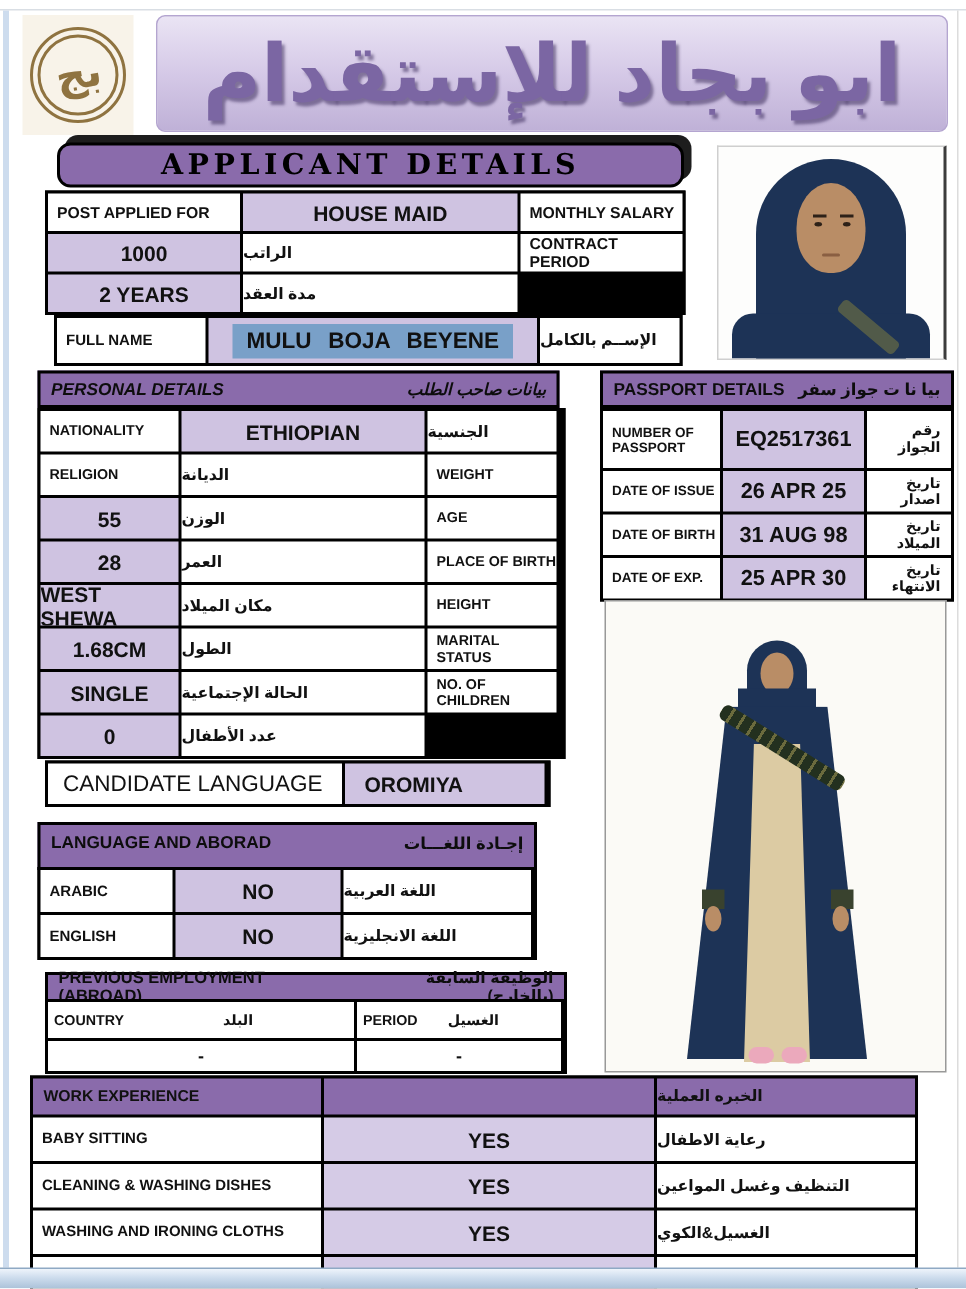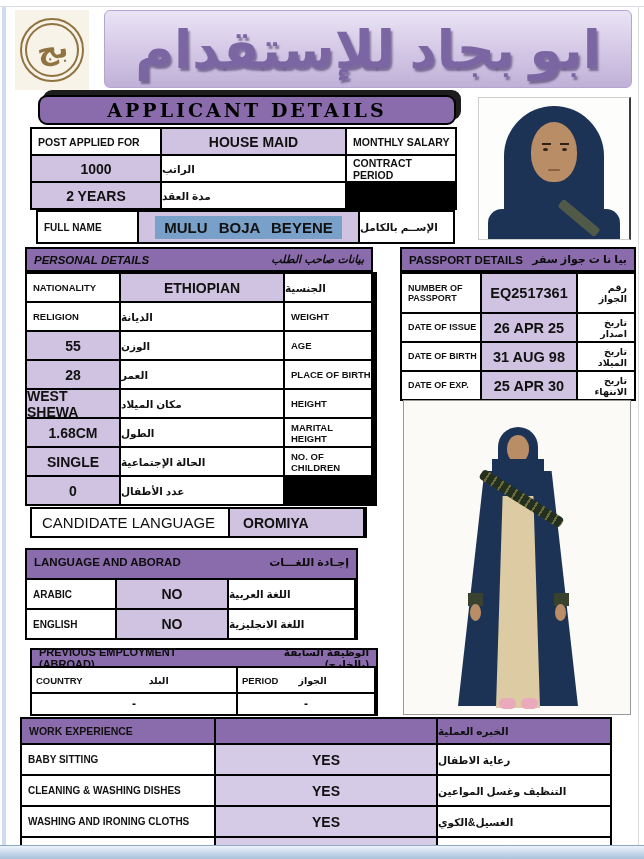--- a/index.html
+++ b/index.html
@@ -192,21 +192,21 @@
     <div class="c arc">الوزن</div>
     <div class="c lblc">AGE</div>
     <div class="c valc">28</div>
     <div class="c arc">العمر</div>
     <div class="c lblc">PLACE OF BIRTH</div>
     <div class="c valc">WEST SHEWA</div>
     <div class="c arc">مكان الميلاد</div>
     <div class="c lblc">HEIGHT</div>
     <div class="c valc">1.68CM</div>
     <div class="c arc">الطول</div>
-    <div class="c lblc">MARITAL HEIGHT</div>
+    <div class="c lblc">MARITAL STATUS</div>
     <div class="c valc">SINGLE</div>
     <div class="c arc">الحالة الإجتماعية</div>
     <div class="c lblc">NO. OF CHILDREN</div>
     <div class="c valc">0</div>
     <div class="c arc">عدد الأطفال</div>
   </div>
 
   <div class="sec-hd hd-passport">
     <span class="en">PASSPORT DETAILS</span>
     <span class="ar">بيا نا ت جواز سفر</span>
@@ -263,21 +263,21 @@
     <span class="en">PREVIOUS EMPLOYMENT (ABROAD)</span>
     <span class="ar">الوظيفة السابقة (بالخارج)</span>
   </div>
   <div class="tbl tbl-prev">
     <div class="c prev-col">
       <span class="pl">COUNTRY</span>
       <span class="pa">البلد</span>
     </div>
     <div class="c prev-col period">
       <span class="pl">PERIOD</span>
-      <span class="pa">الجواز</span>
+      <span class="pa">الغسيل</span>
     </div>
     <div class="c dashc">-</div>
     <div class="c dashc">-</div>
   </div>
 
   <div class="tbl tbl-work">
     <div class="c wh en">WORK EXPERIENCE</div>
     <div class="c wh"></div>
     <div class="c wh ar">الخبره العملية</div>
     <div class="c lblc">BABY SITTING</div>

